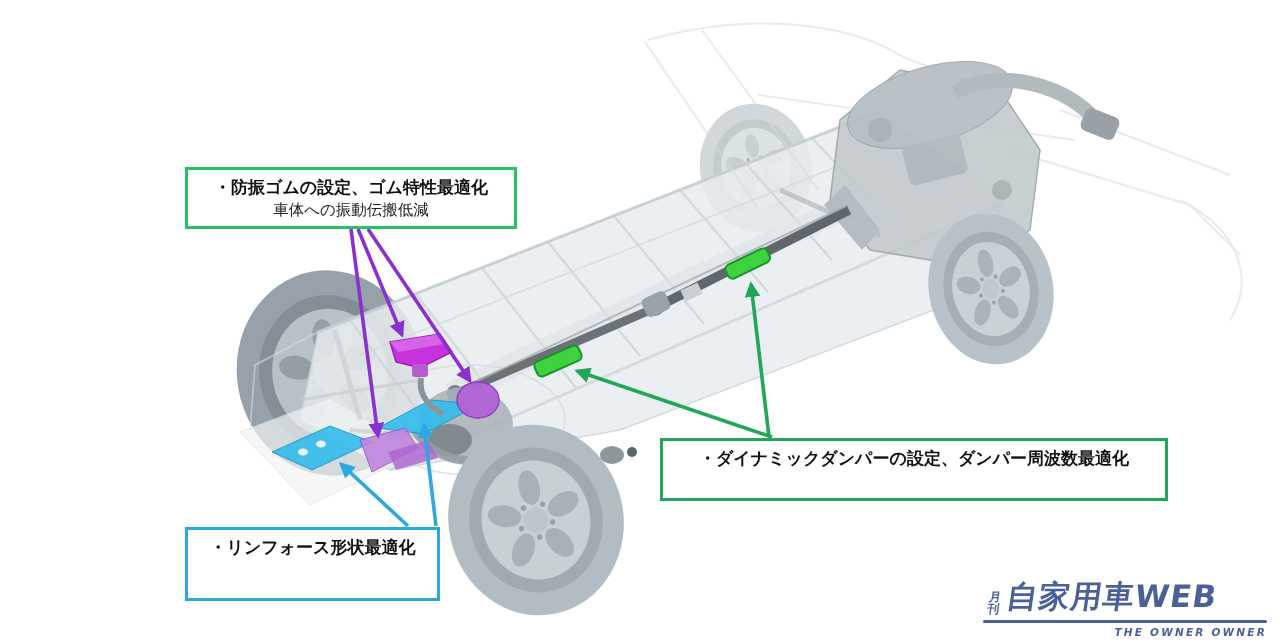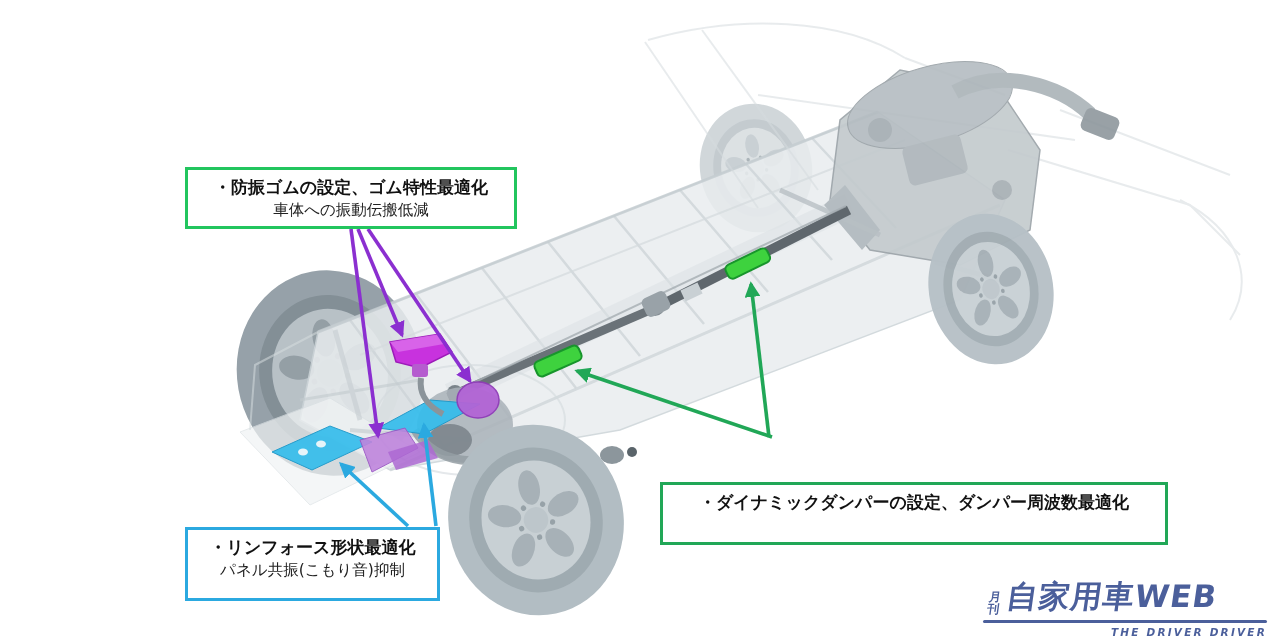--- a/index.html
+++ b/index.html
@@ -8,21 +8,21 @@
     font-family:"DejaVu Sans","Liberation Sans",sans-serif;
   }
   .stage svg{position:absolute;left:0;top:0;}
   .callout{
     position:absolute;box-sizing:border-box;background:#ffffff;text-align:center;
     color:#111;padding-top:5px;
   }
   .callout .l1{font-weight:bold;font-size:17px;line-height:1.45;white-space:nowrap;}
   .callout .l2{font-size:15.5px;line-height:1.35;white-space:nowrap;color:#222;}
   .callout.purple{left:165px;top:167px;width:332px;height:62px;border:3px solid #22c55e;margin-left:20px;}
-  .callout.green {left:660px;top:438px;width:508px;height:63px;border:3px solid #21a757;margin-top:44px;}
+  .callout.green {left:660px;top:438px;width:508px;height:63px;border:3px solid #21a757;}
   .callout.cyan  {left:185px;top:527px;width:255px;height:74px;border:3px solid #2ba9e0;}
   .logo{position:absolute;left:983px;top:576px;width:284px;color:#4b5f9b;}
   .logo-top{display:flex;align-items:flex-end;justify-content:flex-start;transform:skewX(-8deg);}
   .logo-prefix{width:14px;font-size:12px;font-weight:bold;line-height:1.02;word-break:break-all;margin:0 4px 3px 6px;}
   .logo-title{font-size:31px;font-weight:bold;letter-spacing:1px;white-space:nowrap;}
   .logo-rule{height:3px;background:#4b5f9b;margin-top:2px;border-radius:2px;}
   .logo-tagline{text-align:right;font-size:10.5px;font-weight:bold;font-style:italic;
     letter-spacing:2.2px;margin-top:3px;white-space:nowrap;}
 </style>
 </head>
@@ -184,25 +184,24 @@
     <div class="l1">・防振ゴムの設定、ゴム特性最適化</div>
     <div class="l2">車体への振動伝搬低減</div>
   </div>
 
   <div class="callout green">
     <div class="l1">・ダイナミックダンパーの設定、ダンパー周波数最適化</div>
   </div>
 
   <div class="callout cyan">
     <div class="l1">・リンフォース形状最適化</div>
-    <div class="l2">パネル共振(こもり音)抑制</div>
   </div>
 
   <div class="logo">
     <div class="logo-top">
       <div class="logo-prefix">月刊</div>
       <div class="logo-title">自家用車WEB</div>
     </div>
     <div class="logo-rule"></div>
-    <div class="logo-tagline">THE DRIVER DRIVER</div>
+    <div class="logo-tagline">THE OWNER OWNER</div>
   </div>
 
 </div>
 
 </body></html>

